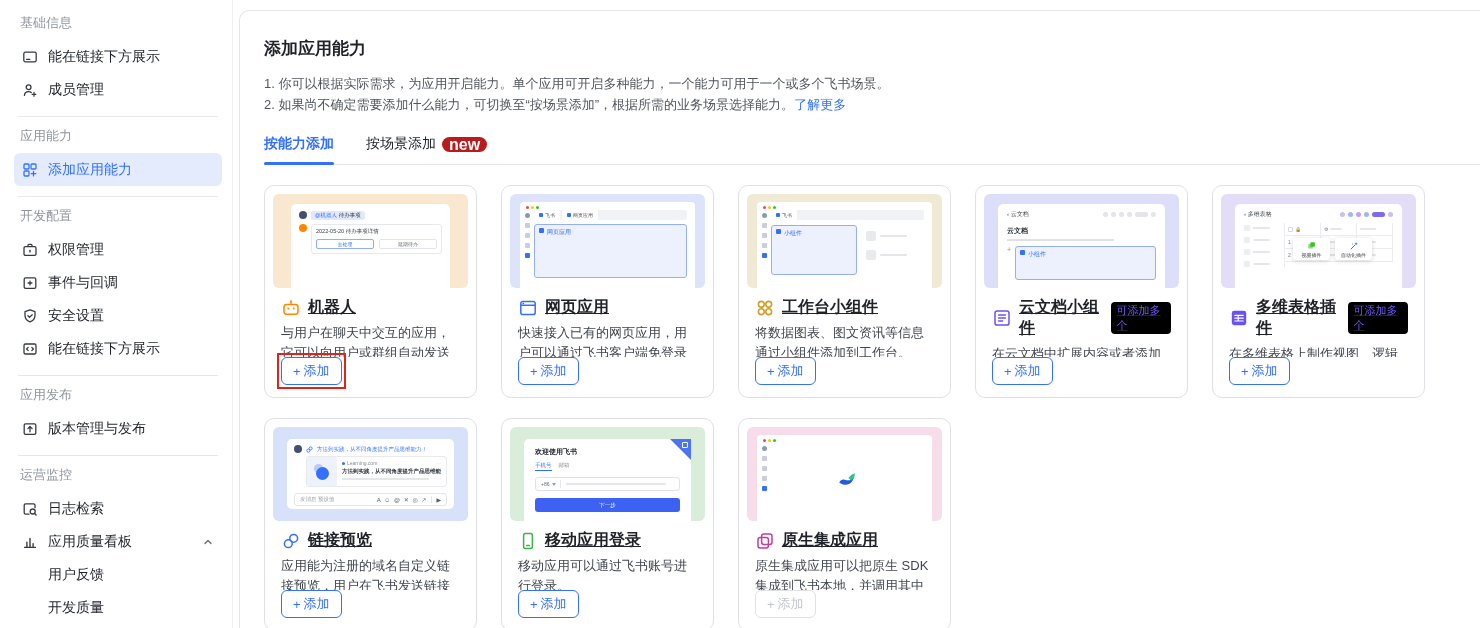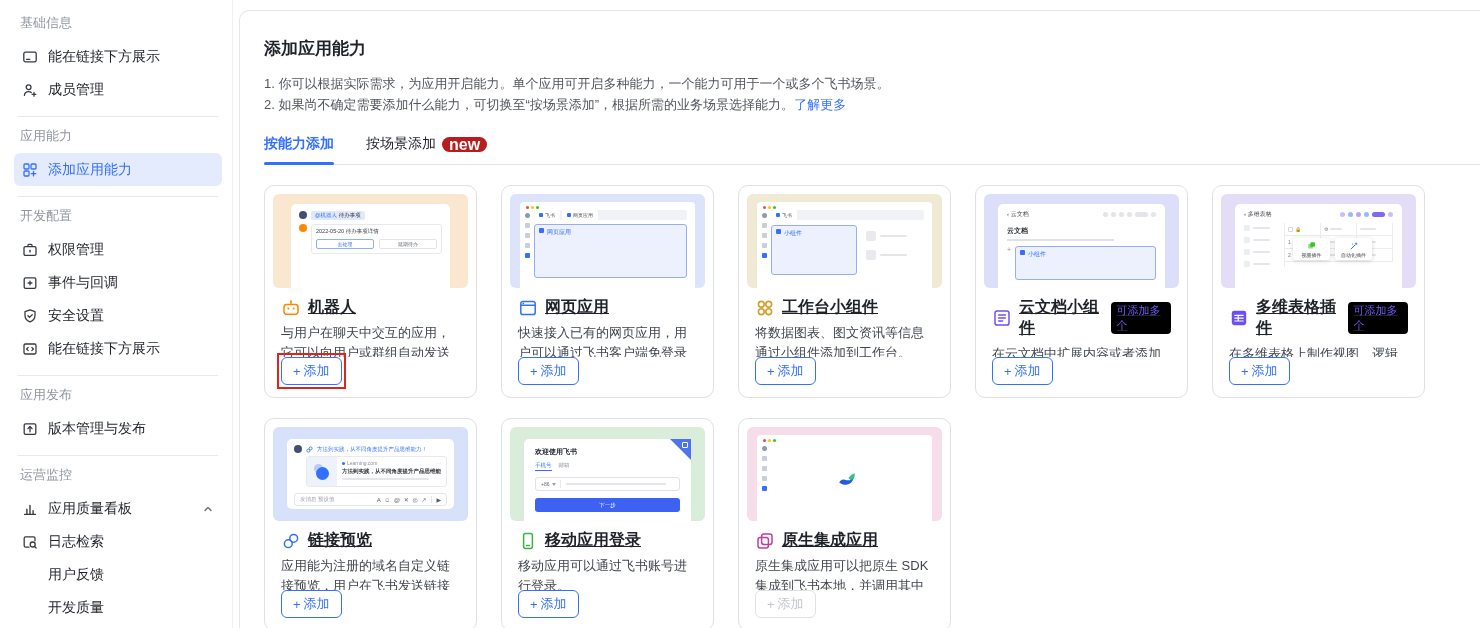--- a/index.html
+++ b/index.html
@@ -280,41 +280,41 @@
           </svg>
       </span>
       <span>版本管理与发布</span>
     </div>
 
     <div class="divider"></div>
     <div class="group-label">运营监控</div>
 
     <div class="side-item">
       <span class="sicon">
+        <svg viewBox="0 0 16 16" width="16" height="16" fill="none" stroke="currentColor" stroke-width="1.3" stroke-linecap="round">
+            <path d="M13 6.8V4.2c0-.8-.6-1.4-1.4-1.4H3.6c-.8 0-1.4.6-1.4 1.4v7.6c0 .8.6 1.4 1.4 1.4H7"></path>
+            <circle cx="10.7" cy="10.5" r="2.5"></circle>
+            <path d="M12.6 12.5l1.5 1.5"></path>
+          </svg>
+      </span>
+      <span>日志检索</span>
+    </div>
+    <div class="side-item">
+      <span class="sicon">
         <svg viewBox="0 0 16 16" width="16" height="16" fill="none" stroke="currentColor" stroke-width="1.4" stroke-linecap="round">
             <path d="M2.6 13.4h10.8"></path>
             <path d="M4.9 13V8.2M8 13V4.4M11.1 13V9.6"></path>
           </svg>
       </span>
       <span>应用质量看板</span>
       <span class="chev">
         <svg viewBox="0 0 12 12" width="12" height="12" fill="none" stroke="currentColor" stroke-width="1.3" stroke-linecap="round" stroke-linejoin="round">
             <path d="M3 7.5L6 4.5l3 3"></path>
           </svg>
       </span>
-    </div>
-    <div class="side-item">
-      <span class="sicon">
-        <svg viewBox="0 0 16 16" width="16" height="16" fill="none" stroke="currentColor" stroke-width="1.3" stroke-linecap="round">
-            <path d="M13 6.8V4.2c0-.8-.6-1.4-1.4-1.4H3.6c-.8 0-1.4.6-1.4 1.4v7.6c0 .8.6 1.4 1.4 1.4H7"></path>
-            <circle cx="10.7" cy="10.5" r="2.5"></circle>
-            <path d="M12.6 12.5l1.5 1.5"></path>
-          </svg>
-      </span>
-      <span>日志检索</span>
     </div>
     <div class="side-item sub">
       <span>用户反馈</span>
     </div>
     <div class="side-item sub">
       <span>开发质量</span>
     </div>
   </aside>
 
   <div class="main">

